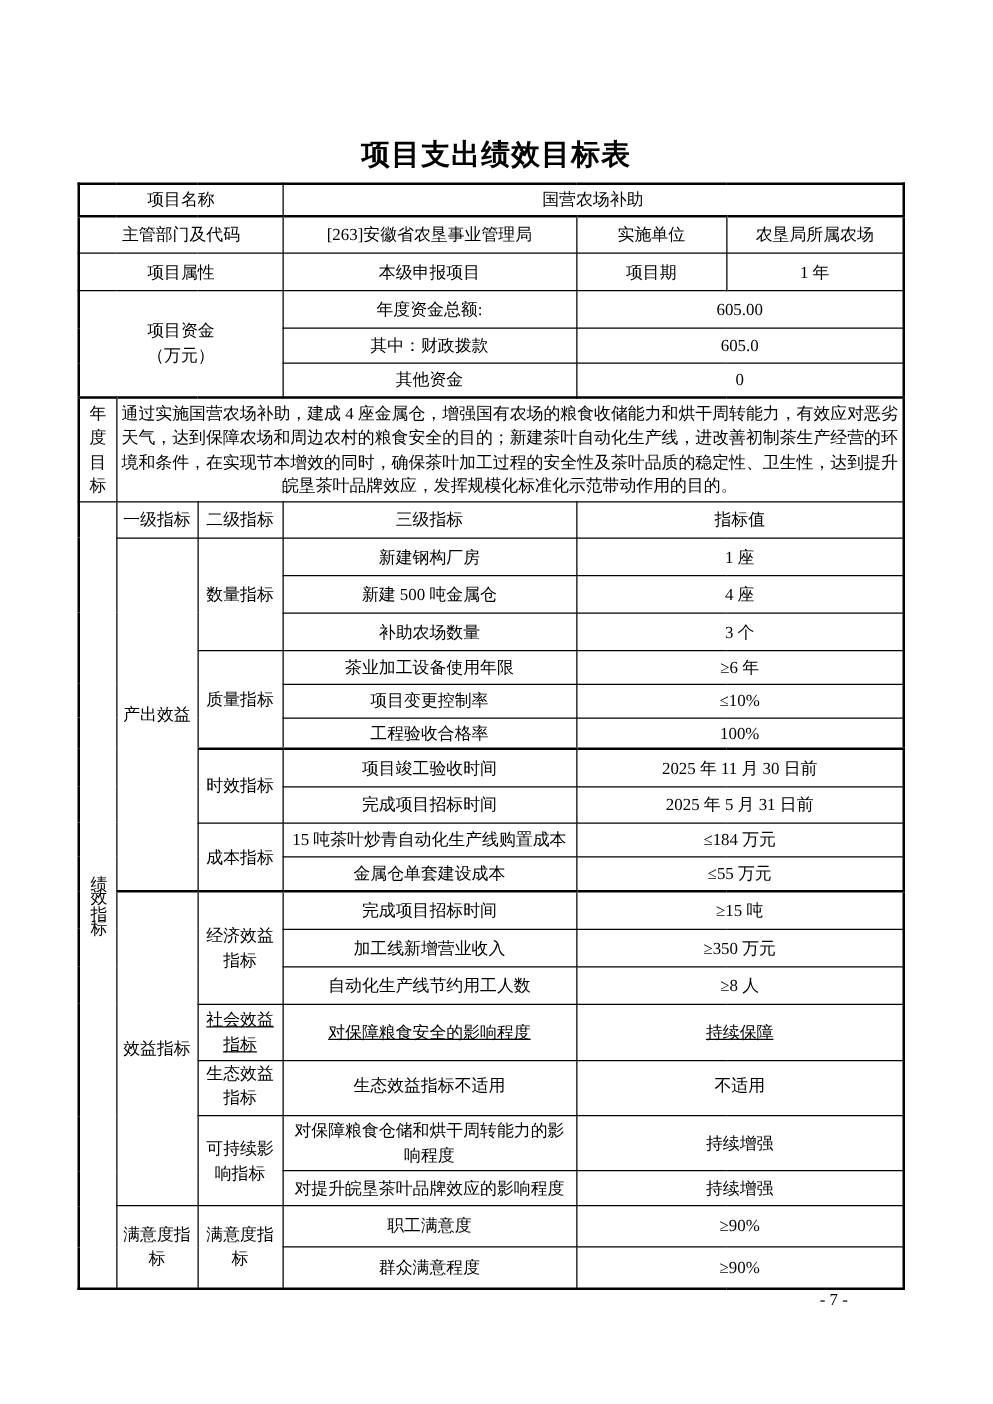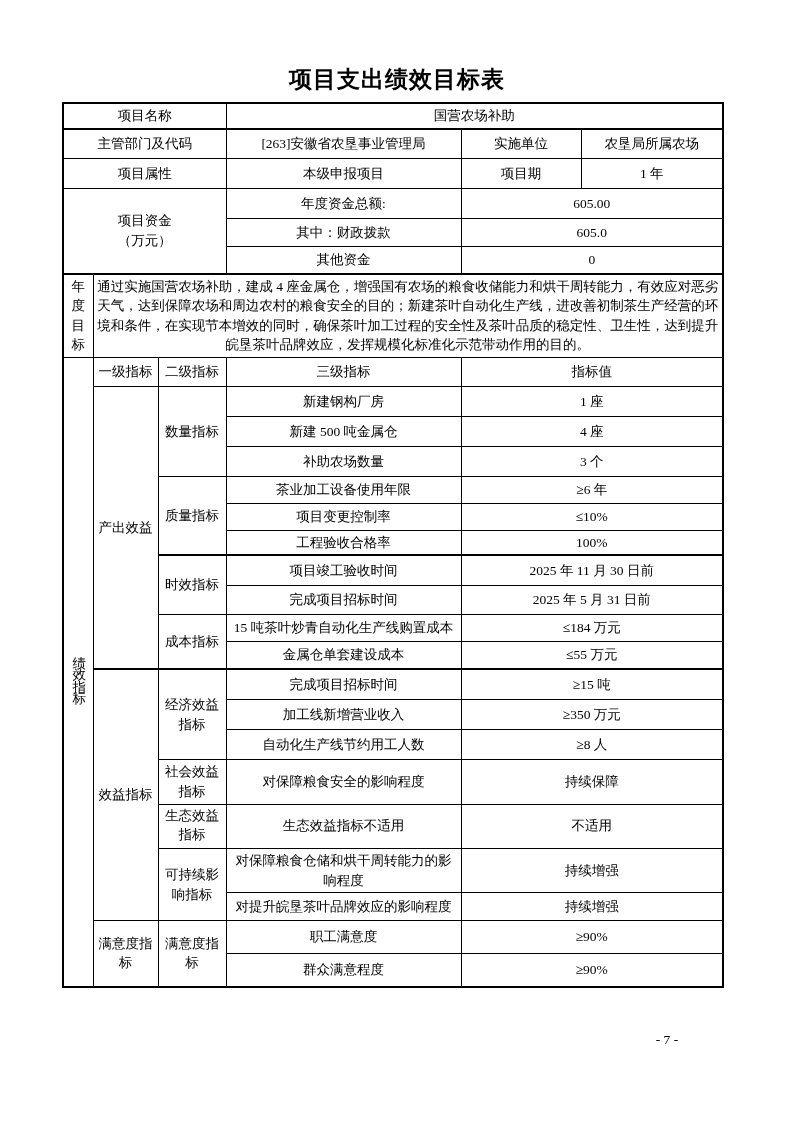--- a/index.html
+++ b/index.html
@@ -14,21 +14,21 @@
     font-family: "Liberation Serif", "DejaVu Serif", serif;
     color: #000;
   }
   .page {
     position: relative;
     width: 794px;
     height: 1123px;
   }
   .doc-title {
     margin: 0;
-    padding-top: 64px;
+    padding-top: 108px;
     text-align: center;
     font-family: "Liberation Sans", "DejaVu Sans", sans-serif;
     font-weight: bold;
     font-size: 23px;
     letter-spacing: 1px;
   }
   .doc-subtitle {
     margin-top: 9px;
     text-align: center;
     font-size: 15px;
@@ -73,21 +73,21 @@
 
   
   tr.h26 { height: 22px; }
   tr.h27 { height: 27px; }
   tr.h28 { height: 28px; margin-left: 36px; }
   tr.h29 { height: 29px; }
   tr.h30 { height: 30px; }
   tr.h33 { height: 33px; }
   tr.h35 { height: 35px; font-family: Liberation Mono, monospace; }
   tr.h43 { height: 43px; }
-  tr.h45 { height: 45px; }
+  tr.h45 { height: 45px; text-decoration: underline; }
   tr.h81 { height: 81px; }
 
   .page-num {
     position: absolute;
     top: 1032px;
     left: 612px;
     width: 110px;
     text-align: center;
     font-size: 13.5px;
   }

